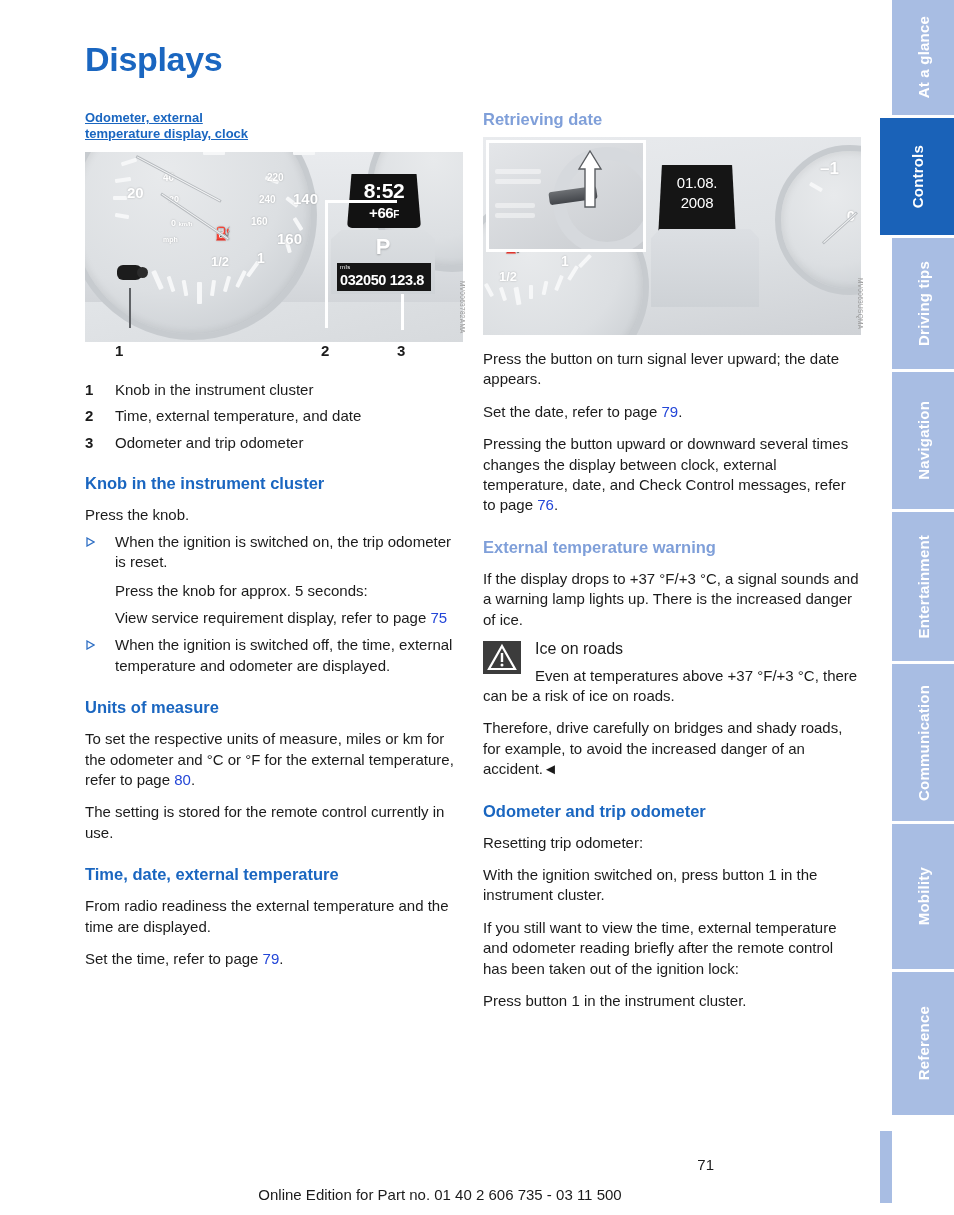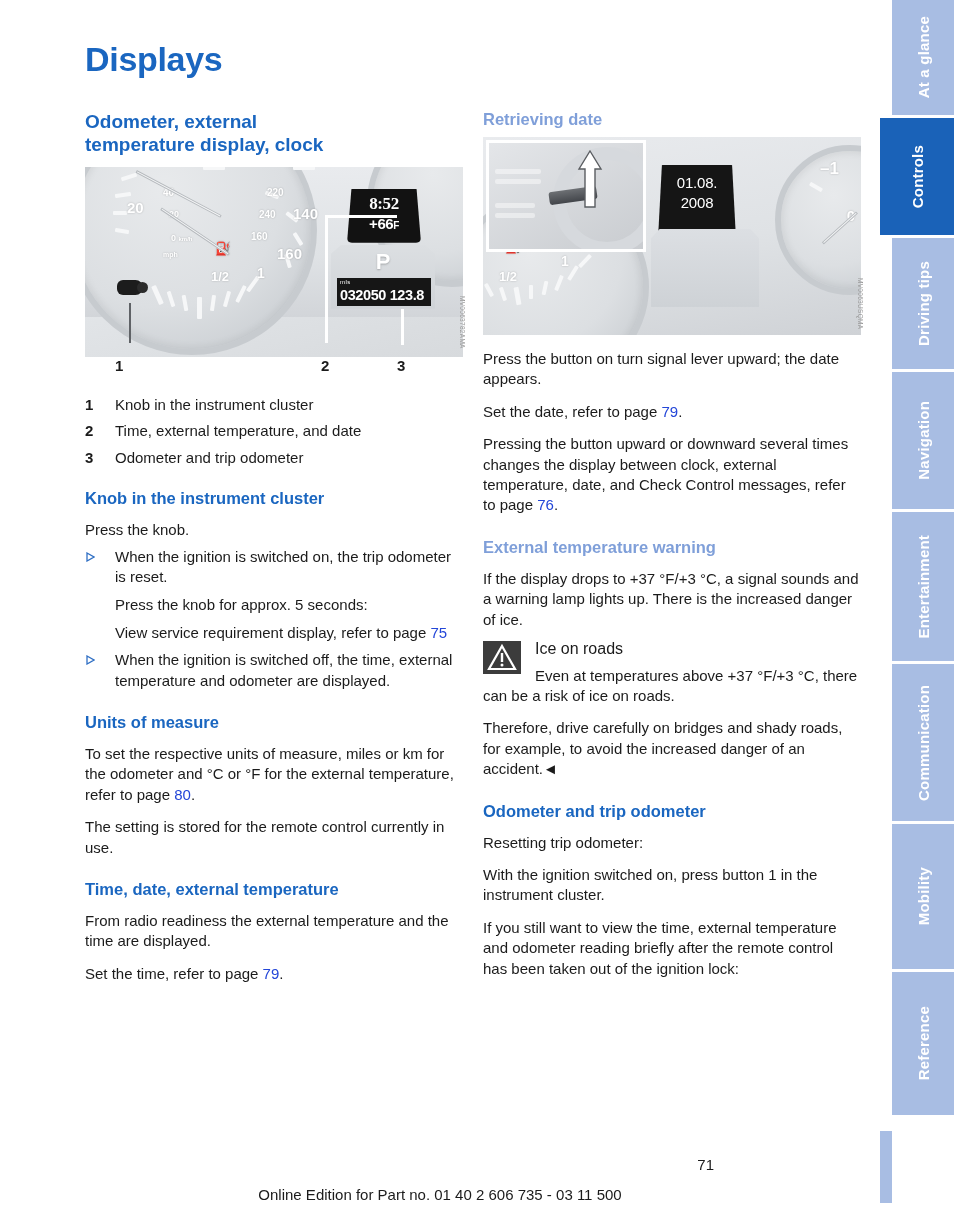--- a/index.html
+++ b/index.html
@@ -50,22 +50,22 @@
   .cols {
     position: absolute; top: 110px; left: 0;
     width: 880px;
     display: flex; gap: 0;
   }
   .col { width: 400px; }
   .col-left  { margin-left: 85px; width: 378px; }
   .col-right { margin-left: 20px; width: 378px; }
 
   h2.sec {
-    font-size: 19px; font-weight: bold; color: #1a66c0;
-    line-height: 1.23; margin: 0 0 7px 0;
+    font-size: 13px; font-weight: bold; color: #1a66c0;
+    line-height: 1.23; margin: 0 0 7px 0; text-decoration: underline;
   }
   h3.sub {
     font-size: 16.5px; font-weight: bold; color: #1a66c0;
     margin: 22px 0 5px 0;
   }
   h3.sub.light { color: #7f9fd9; }
   h3.sub.first { margin-top: 0; }
 
   p.body {
     font-size: 15px; color: #1b1b1b; line-height: 1.36;
@@ -138,21 +138,21 @@
   }
 
   .lcd-top {
     position: absolute; right: 42px; top: 22px;
     width: 74px; height: 54px;
     background: #121212;
     border-radius: 5px;
     clip-path: polygon(6% 0,94% 0,100% 100%,0 100%);
     color: #fff; text-align: center;
   }
-  .lcd-top .t1 { font-size: 17px; font-weight: bold; margin-top: 5px; letter-spacing: -0.4px; font-family: Liberation Serif, serif; }
+  .lcd-top .t1 { font-size: 21px; font-weight: bold; margin-top: 5px; letter-spacing: -0.4px; }
   .lcd-top .t2 { font-size: 15px; font-weight: bold; margin-top: 1px; letter-spacing: -0.4px; }
   .lcd-top .t2 small { font-size: 10px; }
 
   .lcd-gear {
     position: absolute; right: 28px; top: 78px;
     width: 104px; height: 64px;
     background: linear-gradient(180deg,#dcdfe2,#cfd3d7);
     clip-path: polygon(10% 0,90% 0,100% 14%,100% 100%,0 100%,0 14%);
     text-align: center;
   }
@@ -453,20 +453,21 @@
           <div class="warn-text"><span class="pad"></span><span>Even at temperatures above +37 °F/+3 °C, there can be a risk of ice on roads.</span></div>
         </div>
 
         <p class="body">Therefore, drive carefully on bridges and shady roads, for example, to avoid the increased danger of an accident.◄</p>
 
         <h3 class="sub">Odometer and trip odometer</h3>
         <p class="body">Resetting trip odometer:</p>
         <p class="body">With the ignition switched on, press button 1 in the instrument cluster.</p>
 
         <p class="body">If you still want to view the time, external temperature and odometer reading briefly after the remote control has been taken out of the ignition lock:</p>
+        <p class="body">Press button 1 in the instrument cluster.</p>
       </div>
     </div>
 
     <div class="page-num">71</div>
     <div class="footer-line">Online Edition for Part no. 01 40 2 606 735 - 03 11 500</div>
   </div>
 
   <div class="footer-bar"></div>
 
   <div class="sidebar">

